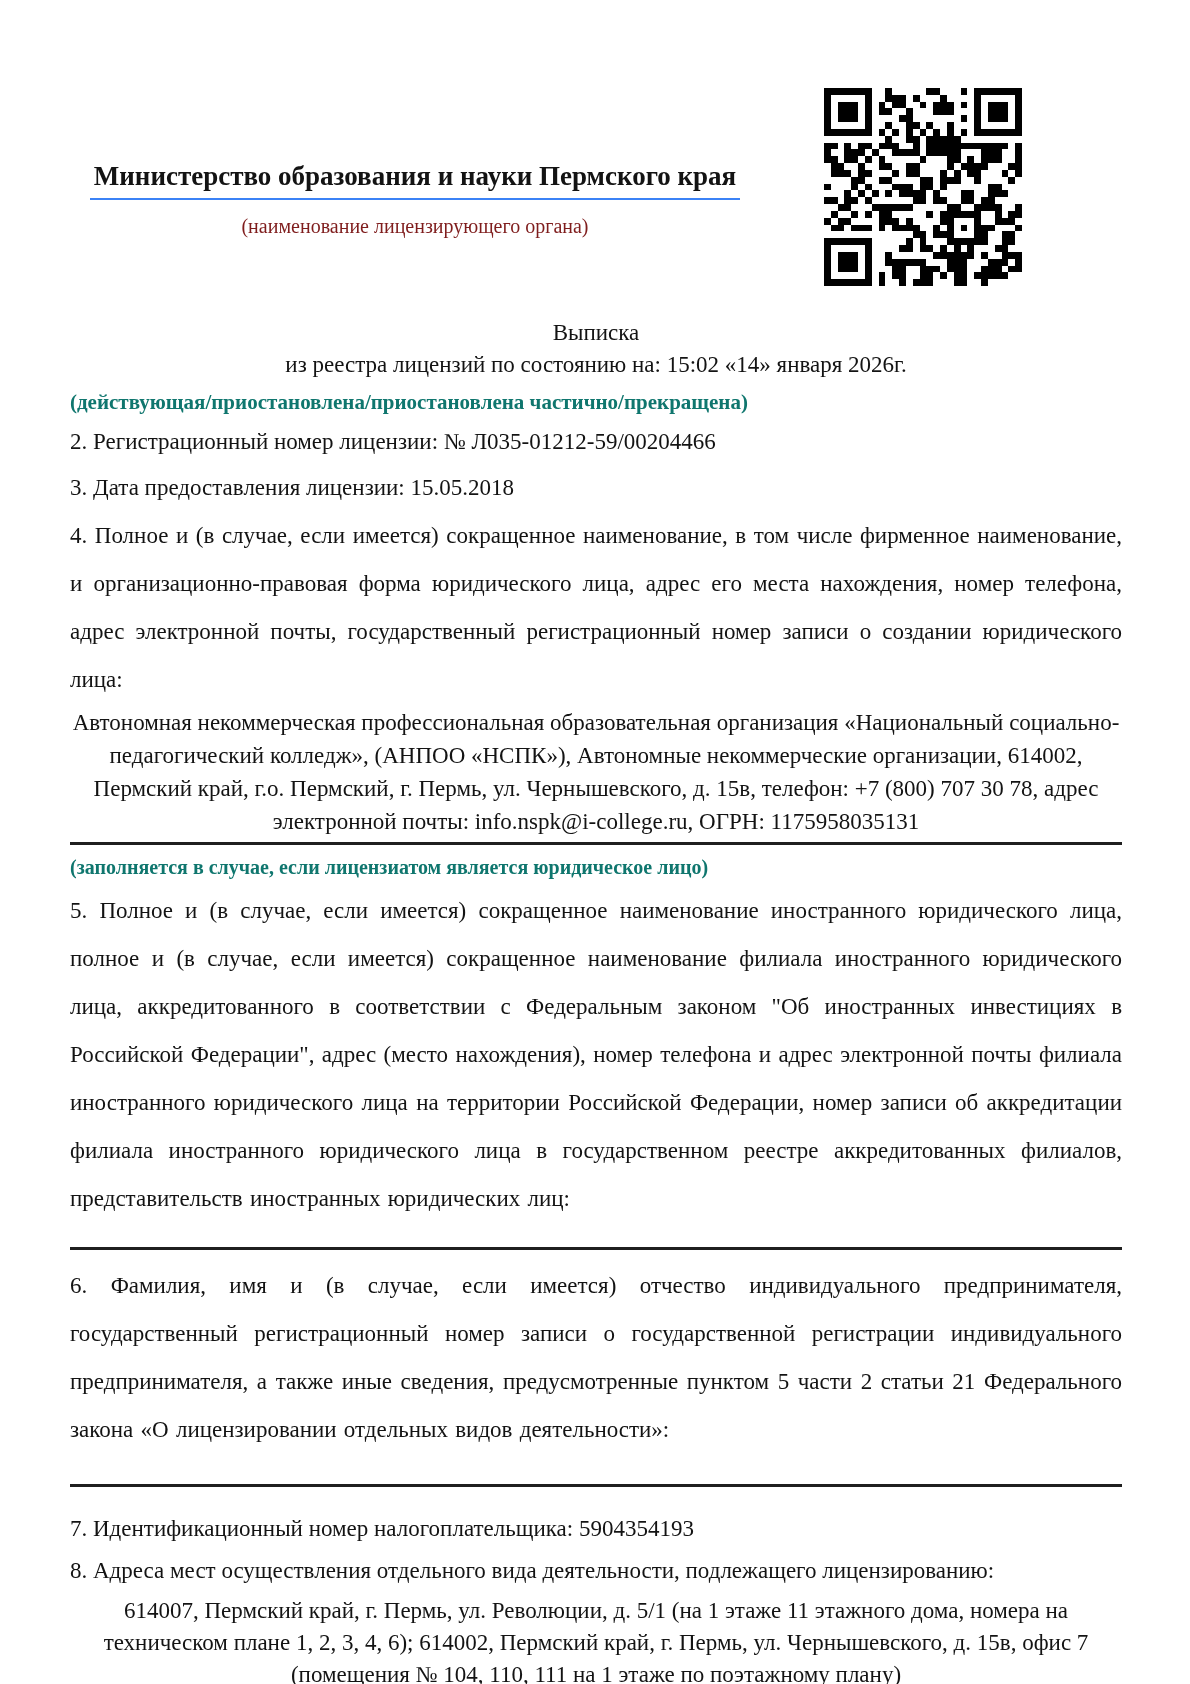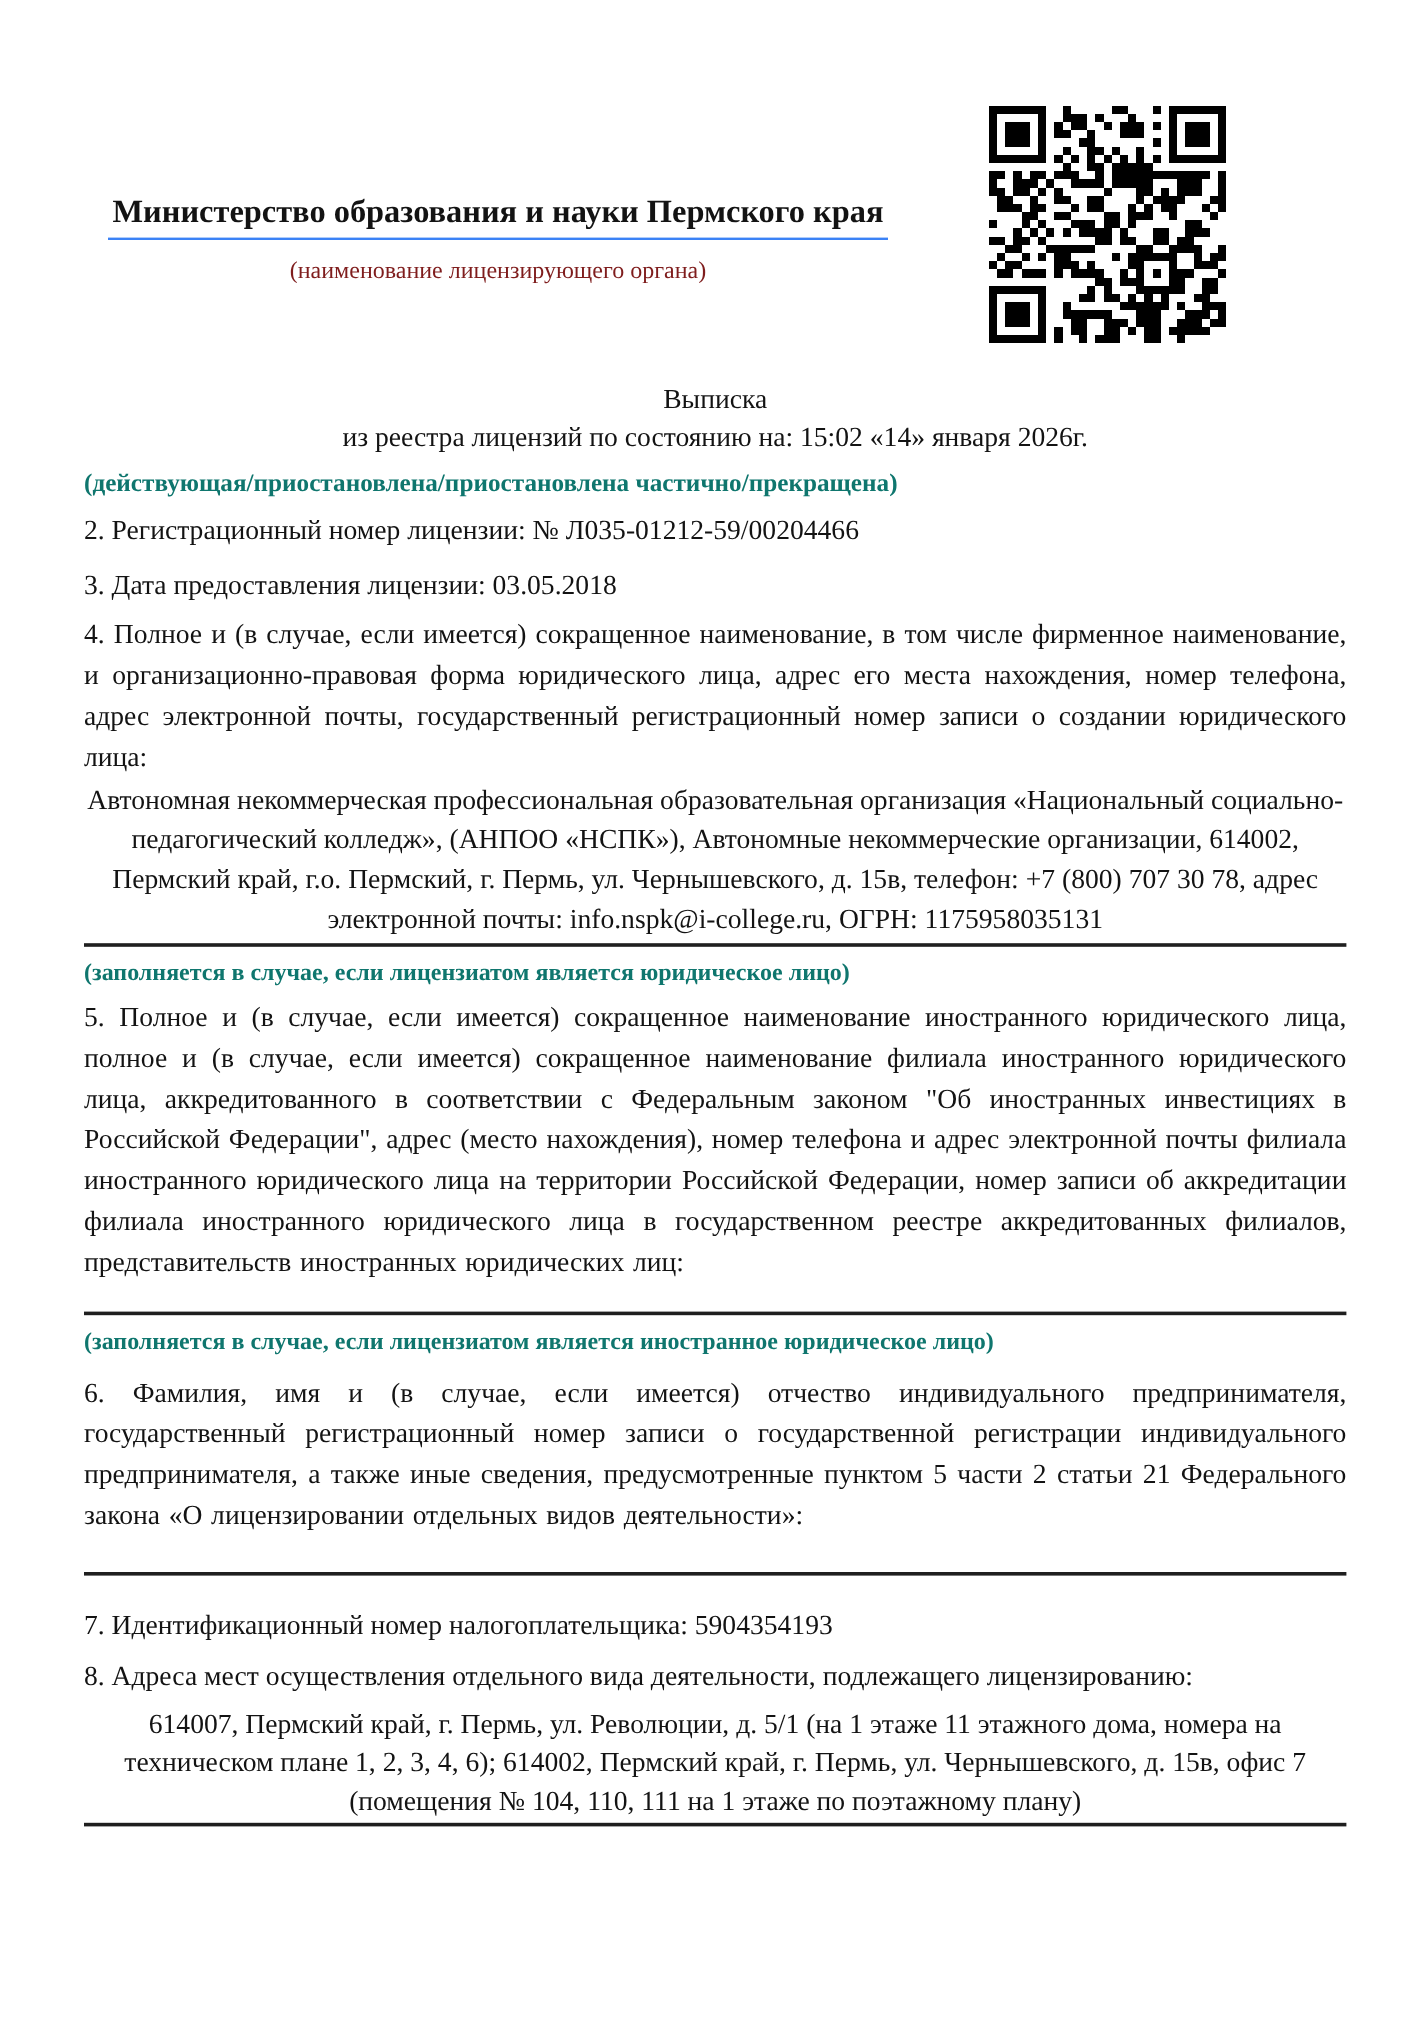--- a/index.html
+++ b/index.html
@@ -49,21 +49,21 @@
   .t-title   { text-align:center; line-height:30px; height:30px; }
   .t-sub     { text-align:center; line-height:34px; height:34px; }
 
   .item      { line-height:32px; }
   .item-1    { margin-top:12px; }
   .cap       { font-size:20px; line-height:28px; color:#0f766e;font-weight:bold; }
   .cap-status{ margin-top:6px; font-size:21px; }
   .item-2    { margin-top:10px; }
   .item-3    { margin-top:14px; }
 
-  .para      { text-align:justify; line-height:34px; word-spacing:1.5px;font-family:Liberation Serif, serif; }
+  .para      { text-align:justify; line-height:48px; word-spacing:1.5px;font-family:Liberation Serif, serif; }
   .para-4    { margin-top:8px; }
   .value     { text-align:center; line-height:33px; }
   .value-4   { margin-top:2px; }
 
   .rule      { border-top:3px solid #1f1f1f; height:0; width:100%; }
   .rule-1    { margin-top:4px; }
   .cap-legal { margin-top:8px; }
   .para-5    { margin-top:6px; }
   .rule-2    { margin-top:24px; }
   .cap-foreign { margin-top:8px; }
@@ -518,35 +518,34 @@
 
     <div class="t-title">Выписка</div>
 
     <div class="t-sub">из реестра лицензий по состоянию на: 15:02 «14» января 2026г.</div>
 
 
     <div class="cap cap-status">(действующая/приостановлена/приостановлена частично/прекращена)</div>
 
     <div class="item item-2">2. Регистрационный номер лицензии: № Л035-01212-59/00204466</div>
 
-    <div class="item item-3">3. Дата предоставления лицензии: 03.05.2018</div>
+    <div class="item item-3">3. Дата предоставления лицензии: 15.05.2018</div>
 
     <div class="para para-4">4. Полное и (в случае, если имеется) сокращенное наименование, в том числе фирменное наименование, и организационно-правовая форма юридического лица, адрес его места нахождения, номер телефона, адрес электронной почты, государственный регистрационный номер записи о создании юридического лица:</div>
 
     <div class="value value-4">Автономная некоммерческая профессиональная образовательная организация «Национальный социально-педагогический колледж», (АНПОО «НСПК»), Автономные некоммерческие организации, 614002, Пермский край, г.о. Пермский, г. Пермь, ул. Чернышевского, д. 15в, телефон: +7 (800) 707 30 78, адрес электронной почты: info.nspk@i-college.ru, ОГРН: 1175958035131</div>
 
     <div class="rule rule-1"></div>
 
     <div class="cap cap-legal">(заполняется в случае, если лицензиатом является юридическое лицо)</div>
 
     <div class="para para-5">5. Полное и (в случае, если имеется) сокращенное наименование иностранного юридического лица, полное и (в случае, если имеется) сокращенное наименование филиала иностранного юридического лица, аккредитованного в соответствии с Федеральным законом "Об иностранных инвестициях в Российской Федерации", адрес (место нахождения), номер телефона и адрес электронной почты филиала иностранного юридического лица на территории Российской Федерации, номер записи об аккредитации филиала иностранного юридического лица в государственном реестре аккредитованных филиалов, представительств иностранных юридических лиц:</div>
 
     <div class="rule rule-2"></div>
 
-    <div class="cap cap-foreign">(заполняется в случае, если лицензиатом является иностранное юридическое лицо)</div>
 
     <div class="para para-6">6. Фамилия, имя и (в случае, если имеется) отчество индивидуального предпринимателя, государственный регистрационный номер записи о государственной регистрации индивидуального предпринимателя, а также иные сведения, предусмотренные пунктом 5 части 2 статьи 21 Федерального закона «О лицензировании отдельных видов деятельности»:</div>
 
     <div class="rule rule-3"></div>
 
 
     <div class="item item-7">7. Идентификационный номер налогоплательщика: 5904354193</div>
 
     <div class="item item-8">8. Адреса мест осуществления отдельного вида деятельности, подлежащего лицензированию:</div>
 

